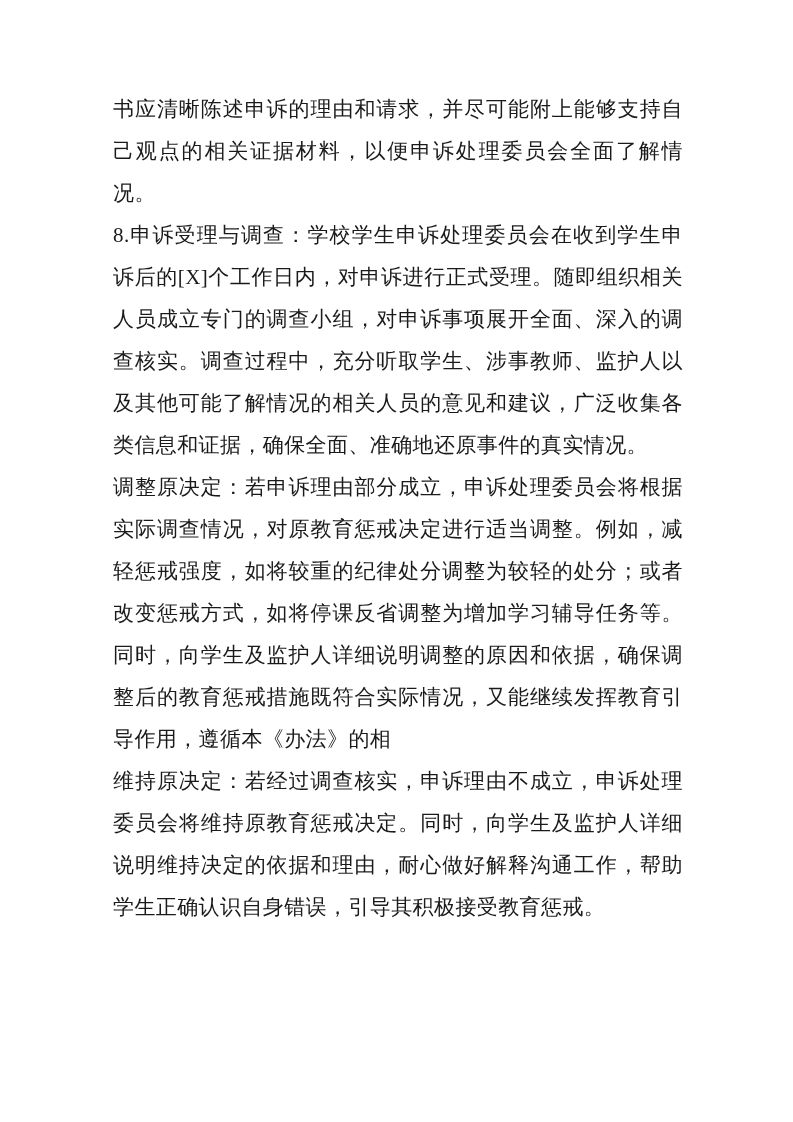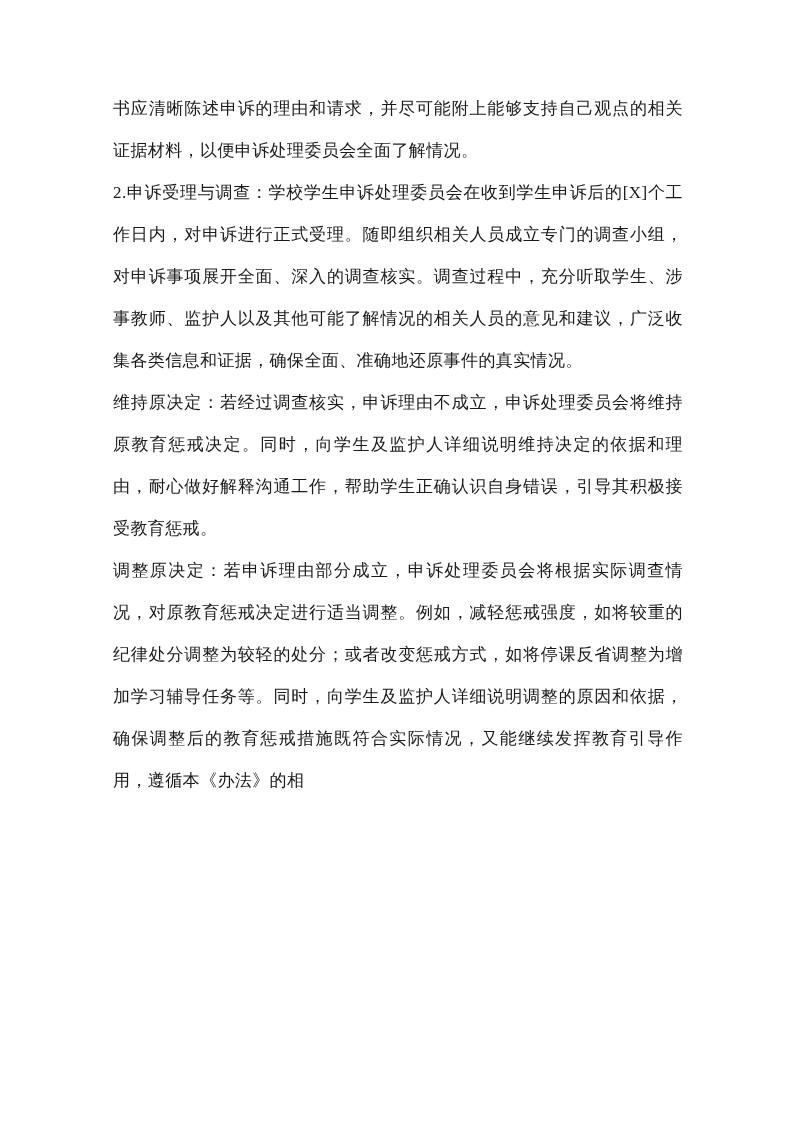--- a/index.html
+++ b/index.html
@@ -16,33 +16,33 @@
     box-sizing: border-box;
   }
   .content {
     position: absolute;
     left: 113px;
     top: 88px;
     width: 570px;
   }
   .para {
     font-family: "Liberation Serif", "DejaVu Serif", serif;
-    font-size: 17px;
+    font-size: 21px;
     line-height: 42px;
     color: #1a1a1a;
     text-align: justify;
     text-justify: inter-ideograph;
     margin: 0 0 0 0;
     letter-spacing: 0.4px;
     word-break: break-all;
   }
 </style>
 </head>
 <body>
 
 <div class="page">
   <div class="content">
     <p class="para">书应清晰陈述申诉的理由和请求，并尽可能附上能够支持自己观点的相关证据材料，以便申诉处理委员会全面了解情况。</p>
-    <p class="para">2.申诉受理与调查：学校学生申诉处理委员会在收到学生申诉后的[X]个工作日内，对申诉进行正式受理。随即组织相关人员成立专门的调查小组，对申诉事项展开全面、深入的调查核实。调查过程中，充分听取学生、涉事教师、监护人以及其他可能了解情况的相关人员的意见和建议，广泛收集各类信息和证据，确保全面、准确地还原事件的真实情况。</p>
+    <p class="para">8.申诉受理与调查：学校学生申诉处理委员会在收到学生申诉后的[X]个工作日内，对申诉进行正式受理。随即组织相关人员成立专门的调查小组，对申诉事项展开全面、深入的调查核实。调查过程中，充分听取学生、涉事教师、监护人以及其他可能了解情况的相关人员的意见和建议，广泛收集各类信息和证据，确保全面、准确地还原事件的真实情况。</p>
+    <p class="para">调整原决定：若申诉理由部分成立，申诉处理委员会将根据实际调查情况，对原教育惩戒决定进行适当调整。例如，减轻惩戒强度，如将较重的纪律处分调整为较轻的处分；或者改变惩戒方式，如将停课反省调整为增加学习辅导任务等。同时，向学生及监护人详细说明调整的原因和依据，确保调整后的教育惩戒措施既符合实际情况，又能继续发挥教育引导作用，遵循本《办法》的相</p>
     <p class="para">维持原决定：若经过调查核实，申诉理由不成立，申诉处理委员会将维持原教育惩戒决定。同时，向学生及监护人详细说明维持决定的依据和理由，耐心做好解释沟通工作，帮助学生正确认识自身错误，引导其积极接受教育惩戒。</p>
-    <p class="para">调整原决定：若申诉理由部分成立，申诉处理委员会将根据实际调查情况，对原教育惩戒决定进行适当调整。例如，减轻惩戒强度，如将较重的纪律处分调整为较轻的处分；或者改变惩戒方式，如将停课反省调整为增加学习辅导任务等。同时，向学生及监护人详细说明调整的原因和依据，确保调整后的教育惩戒措施既符合实际情况，又能继续发挥教育引导作用，遵循本《办法》的相</p>
   </div>
 </div>
 
 </body></html>

